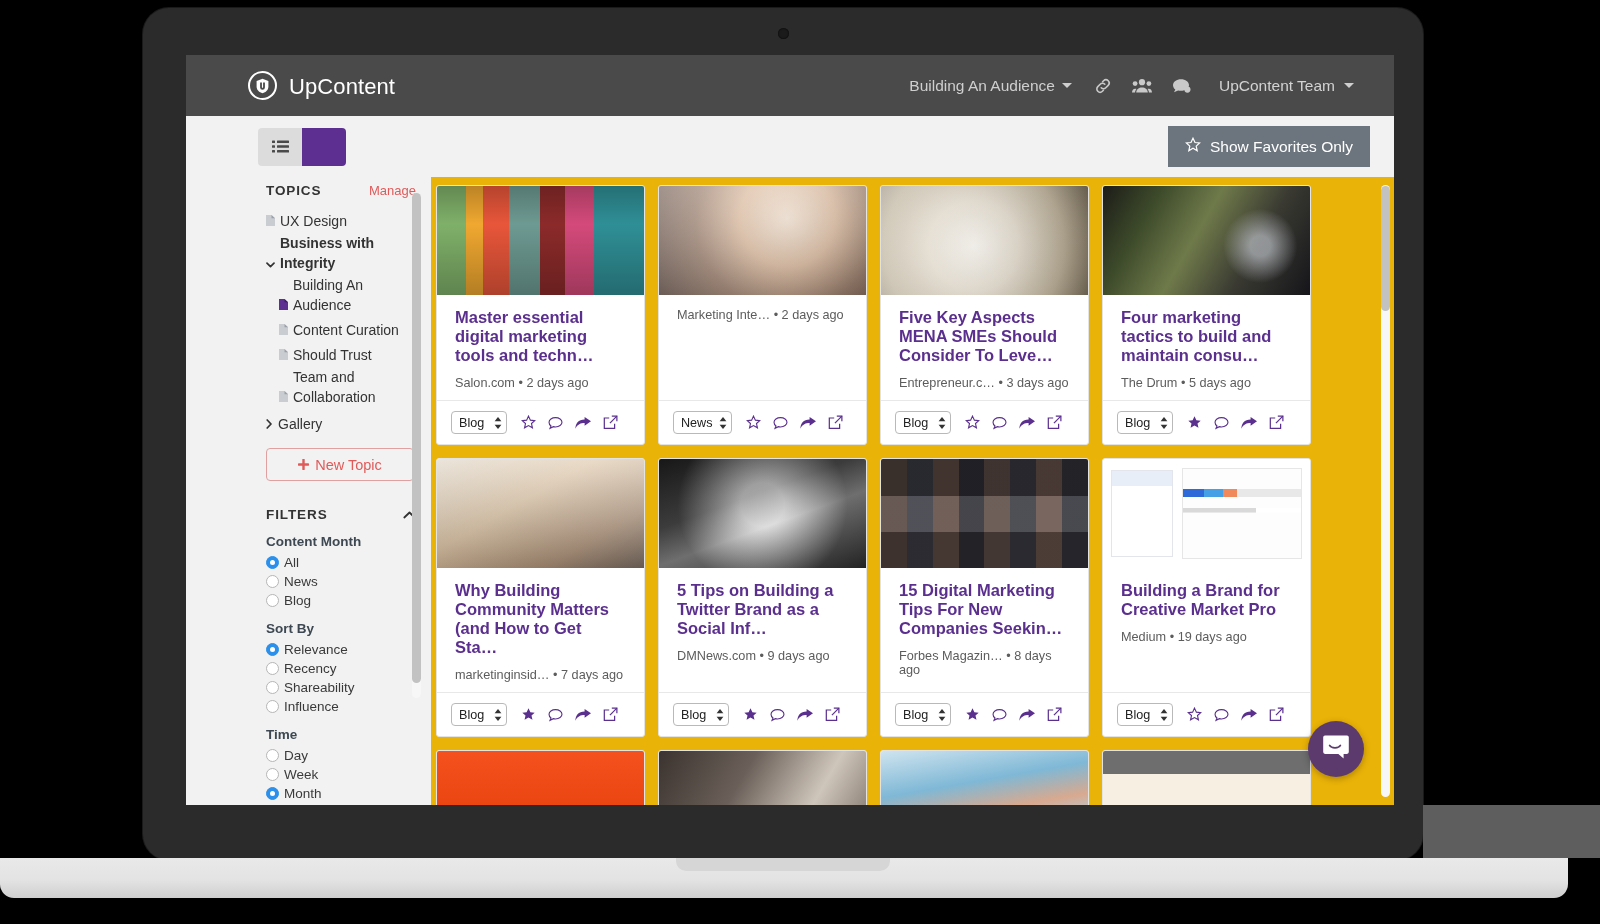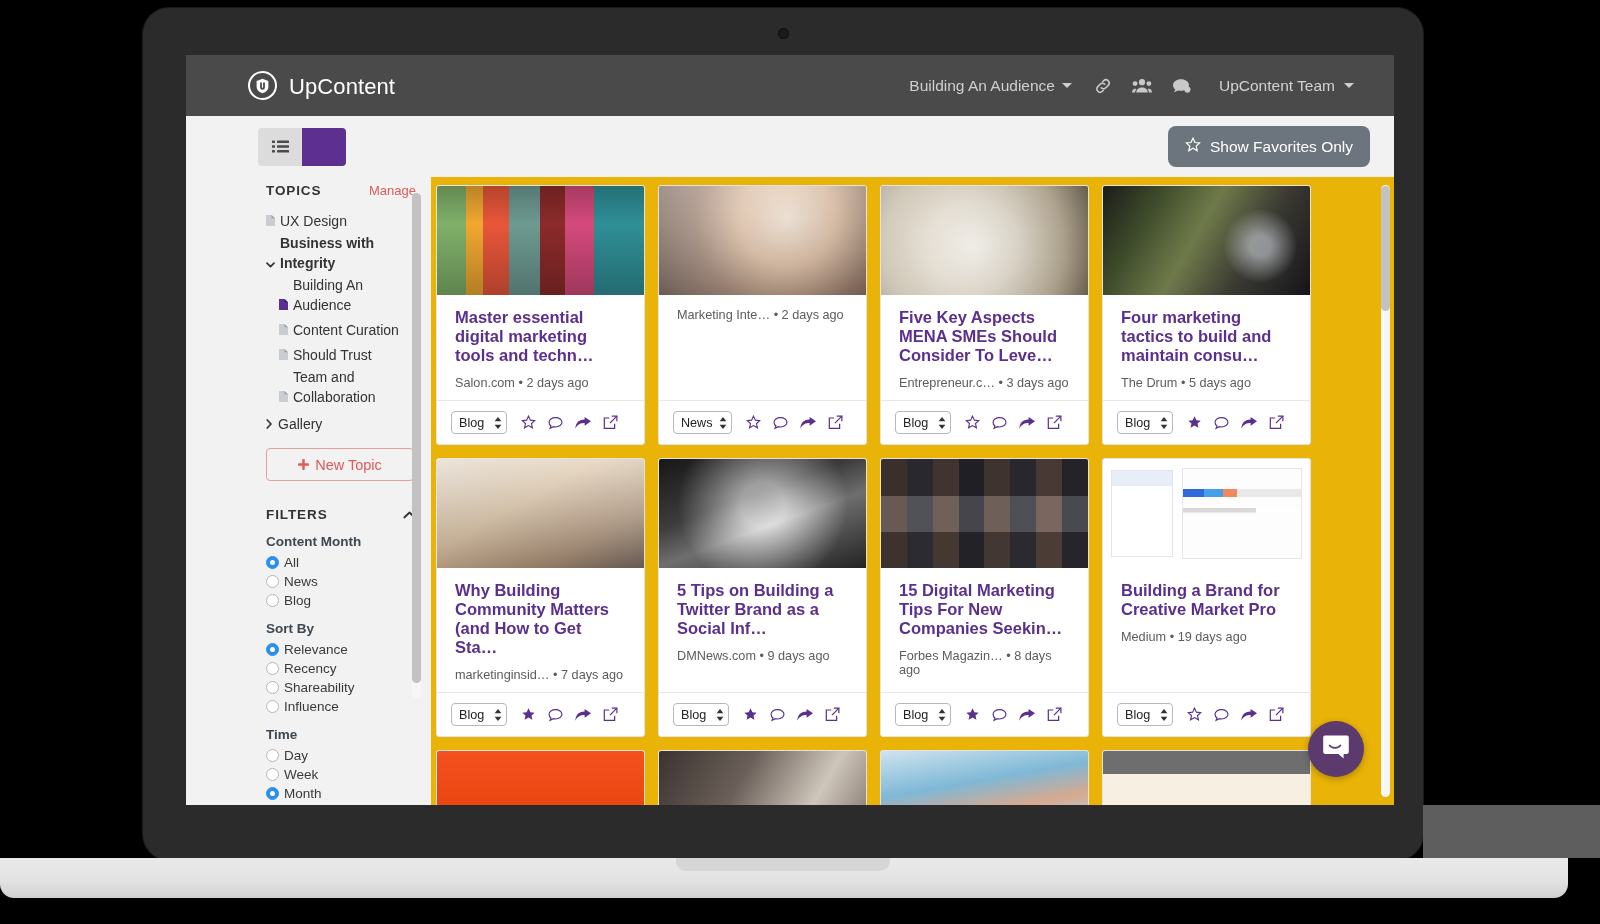--- a/index.html
+++ b/index.html
@@ -117,21 +117,21 @@
     display: flex; align-items: center; justify-content: center;
     cursor: pointer; border: none;
   }
   .view-btn.list { background: #dcdcdc; border-radius: 4px 0 0 4px; color:#4a4a4a; }
   .view-btn.grid { background: #5d2f91; border-radius: 0 4px 4px 0; color:#fff; }
   .fav-btn {
     margin-left: auto;
     background: #6c757d;
     color: #fff;
     border: none;
-    border-radius: 8px;
+    border-radius: 0;
     height: 41px;
     padding: 0 17px;
     font-size: 15.5px;
     display: flex; align-items: center; gap: 9px;
     cursor: pointer;
     font-family: "Liberation Sans", sans-serif;
   }
 
   
   .bodywrap {

